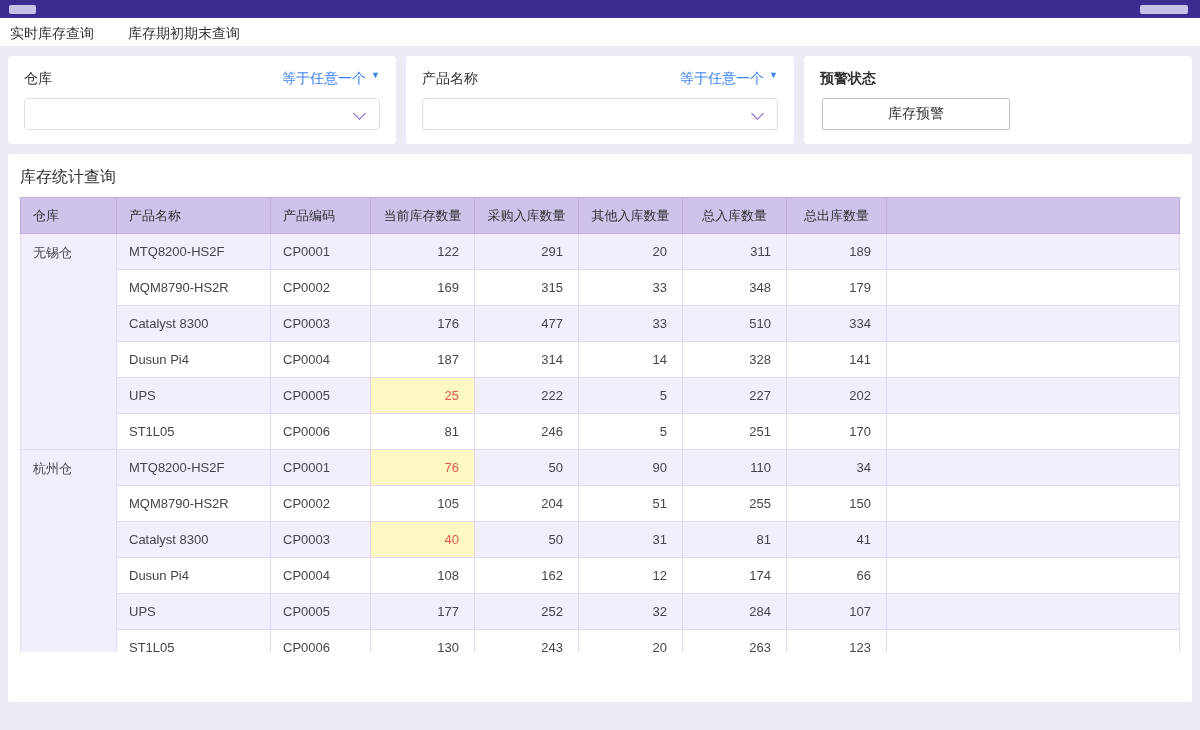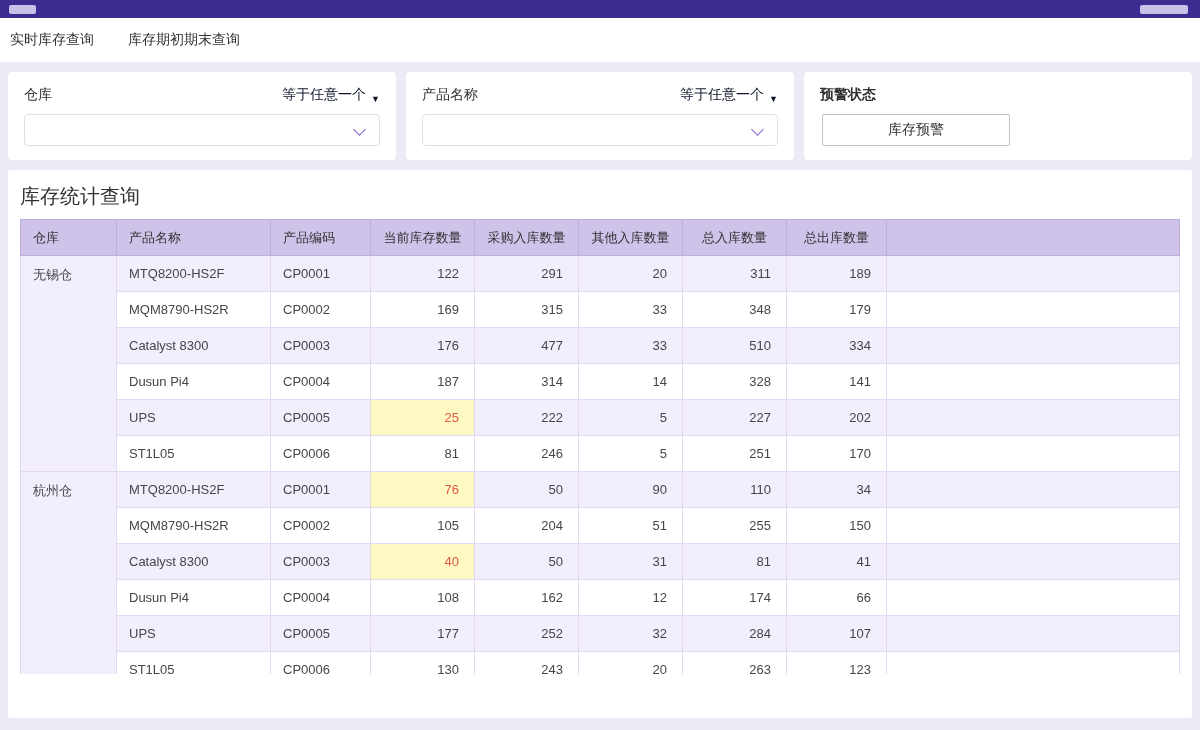--- a/index.html
+++ b/index.html
@@ -11,59 +11,59 @@
     font-size: 14px;
   }
 
   
   .topbar { position: relative; height: 18px; background: #3c2b91; }
   .topbar-chip { position: absolute; top: 5px; height: 9px; background: #c9c2e8; border-radius: 2px; }
   .topbar-chip.left  { left: 9px;  width: 27px; }
   .topbar-chip.right { right: 12px; width: 48px; }
 
   
-  .tabbar { height: 44px; background: #ffffff; display: flex; align-items: center; padding-left: 8px; }
+  .tabbar { height: 28px; background: #ffffff; display: flex; align-items: flex-end; padding-left: 8px; }
   .tab {
     display: flex; align-items: center;
     margin-right: 30px; padding: 3px 2px 0 2px;
     border-bottom: 3px solid transparent;
     color: #303133; cursor: pointer; white-space: nowrap;
   }
   .tab.active { color: #6c3ec9; border-bottom-color: #6c3ec9; font-weight: 600; }
 
   
   .filters { display: flex; gap: 10px; margin: 10px 8px 0 8px; }
   .filter-card {
     flex: 1; background: #ffffff; border-radius: 4px;
     padding: 13px 16px 14px 16px; height: 88px;
   }
   .filter-head { display: flex; justify-content: space-between; align-items: center; height: 20px; }
   .filter-label { color: #303133; }
   .filter-label.bold { font-weight: bold; font-family: Liberation Serif, serif; }
-  .filter-op { color: #0f172a; cursor: pointer; display: flex; align-items: flex-end; white-space: nowrap; }
+  .filter-op { color: #3b82f6; cursor: pointer; display: flex; align-items: flex-start; white-space: nowrap; }
   .filter-op .caret { font-size: 9px; margin-left: 5px; }
   .select {
     position: relative; height: 32px; margin-top: 9px;
     border: 1px solid #dcdfe6; border-radius: 4px; background: #fff; cursor: pointer;
   }
   .select .chevron {
     position: absolute; right: 15px; top: 10px; width: 9px; height: 9px;
     border-right: 1.6px solid #7e57d0; border-bottom: 1.6px solid #7e57d0;
     transform: rotate(45deg);
   }
   .alert-btn {
     display: block; margin-top: 9px; margin-left: 2px;
     width: 188px; height: 32px;
     background: #fff; border: 1px solid #c3c3c3; border-radius: 2px;
     font-family: inherit; font-size: 14px; color: #303133; cursor: pointer;
   }
 
   
   .panel { background: #ffffff; margin: 10px 8px 0 8px; height: 548px; border-radius: 2px; }
-  .panel-title { padding: 13px 28px 9px 12px; color: #303133; font-size: 20px; }
+  .panel-title { padding: 13px 28px 9px 12px; color: #303133; font-size: 16px; }
   .table-wrap { margin: 0 12px; height: 455px; overflow: hidden; }
 
   table { border-collapse: collapse; width: 100%; table-layout: fixed; }
   col.c0 { width: 96px; }  col.c1 { width: 154px; } col.c2 { width: 100px; }
   col.c3 { width: 104px; } col.c4 { width: 104px; } col.c5 { width: 104px; }
   col.c6 { width: 104px; } col.c7 { width: 100px; } col.c8 { width: auto; }
 
   th, td { height: 36px; border: 1px solid #e2d9f2; font-size: 13px; padding: 0 12px; }
   th {
     background: #cfc3e9; color: #303133; font-weight: normal;

